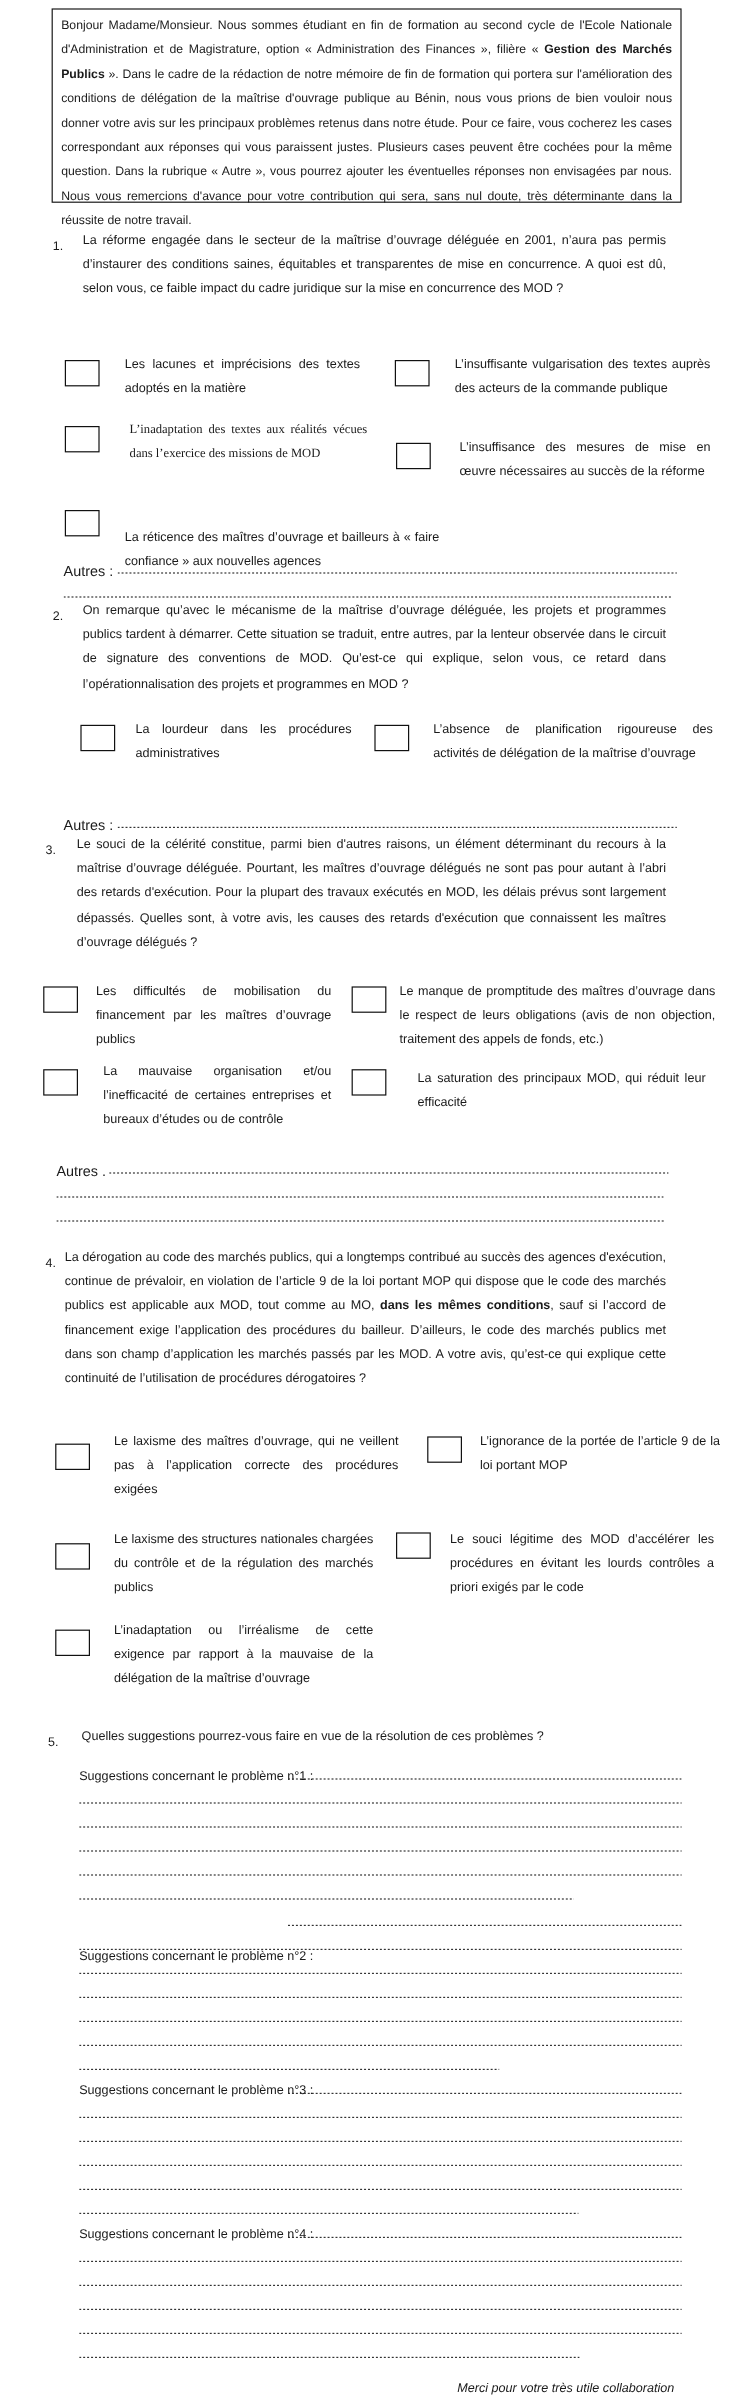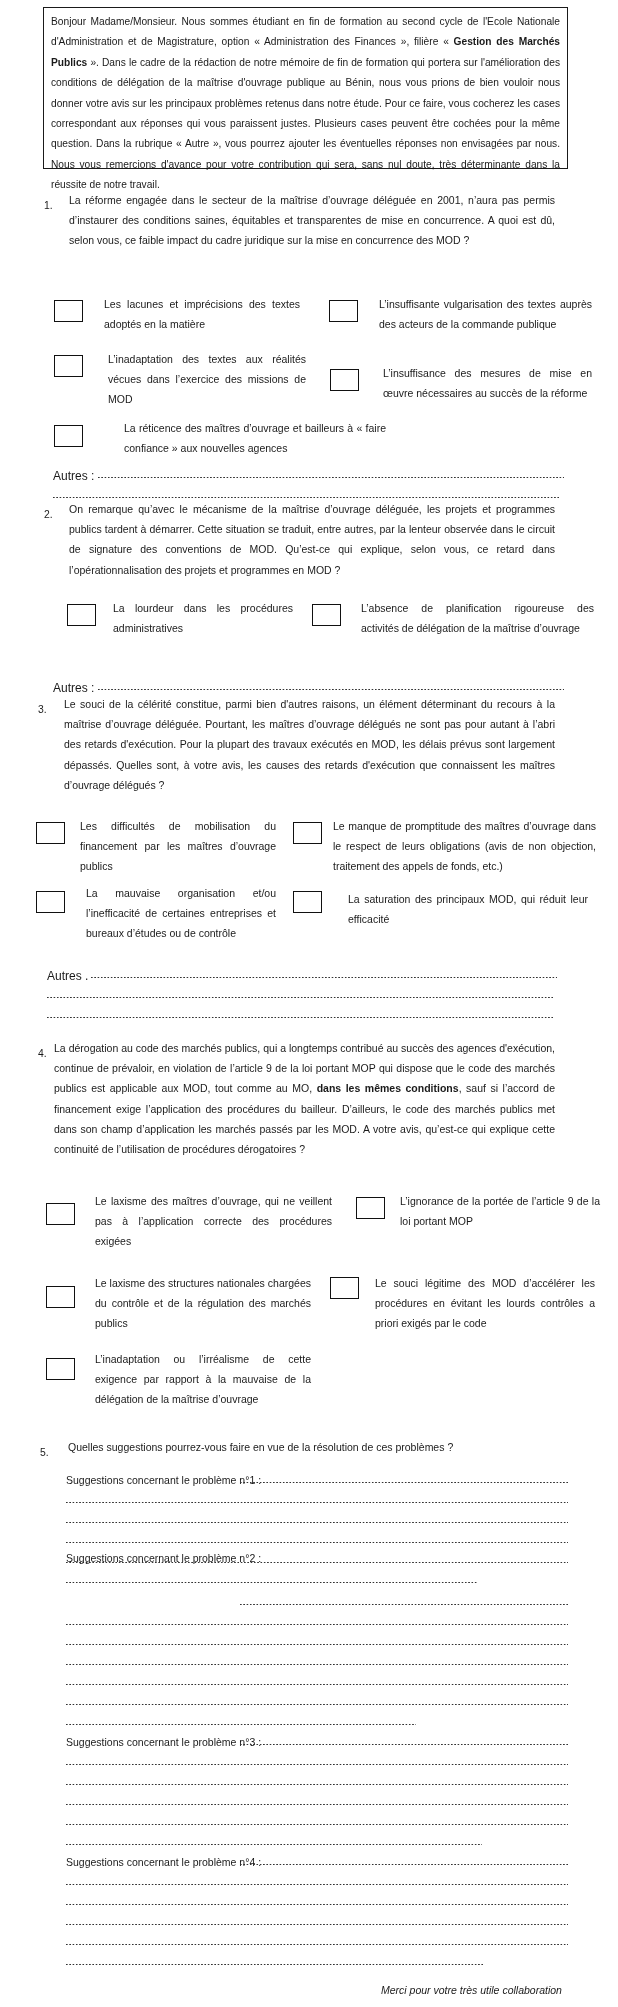--- a/index.html
+++ b/index.html
@@ -46,27 +46,27 @@
 <div class="qnum abs" style="left:44px; top:200px;">1.</div>
 <div class="q" style="left:69px; top:190px; width:486px;">La réforme engagée dans le secteur de la maîtrise d’ouvrage déléguée en 2001, n’aura pas permis d’instaurer des conditions saines, équitables et transparentes de mise en concurrence. A quoi est dû, selon vous, ce faible impact du cadre juridique sur la mise en concurrence des MOD ?</div>
 
 <div class="cb" style="left:54px; top:300px;"></div>
 <div class="opt" style="left:104px; top:294px; width:196px;">Les lacunes et imprécisions des textes adoptés en la matière</div>
 
 <div class="cb" style="left:329px; top:300px;"></div>
 <div class="opt" style="left:379px; top:294px; width:213px;">L’insuffisante vulgarisation des textes auprès des acteurs de la commande publique</div>
 
 <div class="cb" style="left:54px; top:355px;"></div>
-<div class="opt" style="left:108px; top:349px; width:198px;">L’inadaptation des textes aux réalités vécues dans l’exercice des missions de MOD</div>
+<div class="opt" style="left:108px; top:349px; width:198px;font-family:Liberation Serif, serif;">L’inadaptation des textes aux réalités vécues dans l’exercice des missions de MOD</div>
 
 <div class="cb" style="left:330px; top:369px;"></div>
 <div class="opt" style="left:383px; top:363px; width:209px;">L’insuffisance des mesures de mise en œuvre nécessaires au succès de la réforme</div>
 
 <div class="cb" style="left:54px; top:425px;"></div>
-<div class="opt" style="left:104px; top:418px; width:262px;margin-left:20px;">La réticence des maîtres d’ouvrage et bailleurs à « faire confiance » aux nouvelles agences</div>
+<div class="opt" style="left:104px; top:438px; width:262px;">La réticence des maîtres d’ouvrage et bailleurs à « faire confiance » aux nouvelles agences</div>
 
 <div class="autres" style="left:53px; top:469px;">Autres :</div>
 <div class="dashline" style="left:98px; top:477px; width:466px;"></div>
 <div class="dashline" style="left:53px; top:497px; width:507px;"></div>
 
 <div class="qnum abs" style="left:44px; top:509px;">2.</div>
 <div class="q" style="left:69px; top:499px; width:486px;">On remarque qu’avec le mécanisme de la maîtrise d’ouvrage déléguée, les projets et programmes publics tardent à démarrer. Cette situation se traduit, entre autres, par la lenteur observée dans le circuit de signature des conventions de MOD. Qu’est-ce qui explique, selon vous, ce retard dans l’opérationnalisation des projets et programmes en MOD ?</div>
 
 <div class="cb" style="left:67px; top:604px;"></div>
 <div class="opt" style="left:113px; top:598px; width:180px;">La lourdeur dans les procédures administratives</div>
@@ -121,21 +121,21 @@
 <div class="q" style="left:68px; top:1437px; width:500px; white-space:nowrap;">Quelles suggestions pourrez-vous faire en vue de la résolution de ces problèmes ?</div>
 
 <div id="suggestions">
     <div class="sugg-label" style="left: 66px; top: 1474px;">Suggestions concernant le problème n°1 :</div>
     <div class="dashline" style="left: 240px; top: 1482px; width: 328px;"></div>
     <div class="dashline" style="left: 66px; top: 1502px; width: 502px;"></div>
     <div class="dashline" style="left: 66px; top: 1522px; width: 502px;"></div>
     <div class="dashline" style="left: 66px; top: 1542px; width: 502px;"></div>
     <div class="dashline" style="left: 66px; top: 1562px; width: 502px;"></div>
     <div class="dashline" style="left: 66px; top: 1582px; width: 412px;"></div>
-    <div class="sugg-label" style="left: 66px; top: 1552px;">Suggestions concernant le problème n°2 :</div>
+    <div class="sugg-label" style="left: 66px; top: 1624px;">Suggestions concernant le problème n°2 :</div>
     <div class="dashline" style="left: 240px; top: 1604px; width: 328px;"></div>
     <div class="dashline" style="left: 66px; top: 1624px; width: 502px;"></div>
     <div class="dashline" style="left: 66px; top: 1644px; width: 502px;"></div>
     <div class="dashline" style="left: 66px; top: 1664px; width: 502px;"></div>
     <div class="dashline" style="left: 66px; top: 1684px; width: 502px;"></div>
     <div class="dashline" style="left: 66px; top: 1704px; width: 502px;"></div>
     <div class="dashline" style="left: 66px; top: 1724px; width: 350px;"></div>
     <div class="sugg-label" style="left: 66px; top: 1736px;">Suggestions concernant le problème n°3 :</div>
     <div class="dashline" style="left: 240px; top: 1744px; width: 328px;"></div>
     <div class="dashline" style="left: 66px; top: 1764px; width: 502px;"></div>

